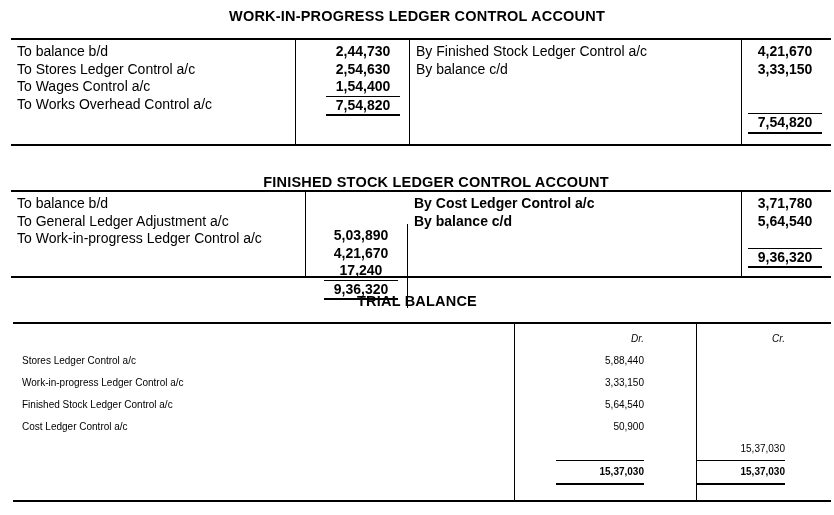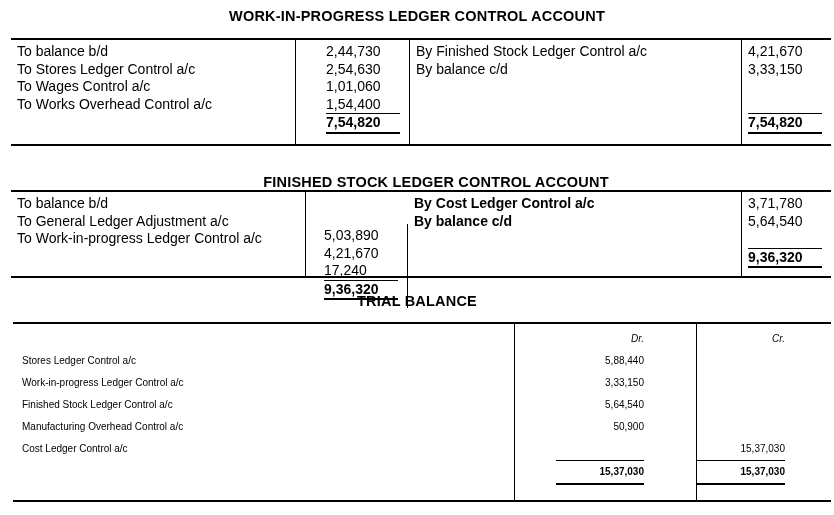--- a/index.html
+++ b/index.html
@@ -72,21 +72,22 @@
   .entry.amount     { padding-right: 9px; text-align: right; }
   .entry.blank      { color: transparent; }
   .total-plain {
     font-weight: bold;
     border-bottom: 2.4px solid #000;
   }
   .underline-only { border-bottom: 1.3px solid #000; }
   .amt {
     display: inline-block;
     min-width: 74px;
-    text-align: left;
+    text-align: center;
+    font-weight: bold;
   }
 
   
   #trial-balance {
     position: absolute;
     left: 13px;
     top: 322px;
     width: 818px;
     height: 180px;
     border-top: 2.4px solid #000;
@@ -156,21 +157,20 @@
           <div class="entry particular">To Stores Ledger Control a/c</div>
           <div class="entry particular">To Wages Control a/c</div>
           <div class="entry particular">To Works Overhead Control a/c</div>
         </div>
       </div>
 
       <div class="col col-amount vrule" style="flex:0 0 114px;">
         <div class="rowlist">
           <div class="entry amount"><span class="amt">2,44,730</span></div>
           <div class="entry amount"><span class="amt">2,54,630</span></div>
-          <div class="entry amount"><span class="amt">1,01,060</span></div>
           <div class="entry amount"><span class="amt underline-only">1,54,400</span></div>
           <div class="entry amount"><span class="amt total-plain">7,54,820</span></div>
         </div>
       </div>
 
       <div class="col col-particulars vrule" style="flex:0 0 332px;">
         <div class="rowlist">
           <div class="entry particular">By Finished Stock Ledger Control a/c</div>
           <div class="entry particular">By balance c/d</div>
         </div>
@@ -233,21 +233,20 @@
   <div id="title-tb" class="section-title">TRIAL BALANCE</div>
 
   <div id="trial-balance">
     <div class="tb-inner">
 
       <div class="tb-col tb-name vrule">
         <div class="tb-head-spacer"></div>
         <div class="tb-row name">Stores Ledger Control a/c</div>
         <div class="tb-row name">Work-in-progress Ledger Control a/c</div>
         <div class="tb-row name">Finished Stock Ledger Control a/c</div>
-        <div class="tb-row name">Manufacturing Overhead Control a/c</div>
         <div class="tb-row name">Cost Ledger Control a/c</div>
       </div>
 
       <div class="tb-col tb-dr vrule">
         <div class="tb-head">Dr.</div>
         <div class="tb-row value"><span class="tb-amt">5,88,440</span></div>
         <div class="tb-row value"><span class="tb-amt">3,33,150</span></div>
         <div class="tb-row value"><span class="tb-amt">5,64,540</span></div>
         <div class="tb-row value"><span class="tb-amt">50,900</span></div>
         <div class="tb-row value"><span class="tb-amt">&nbsp;</span></div>

